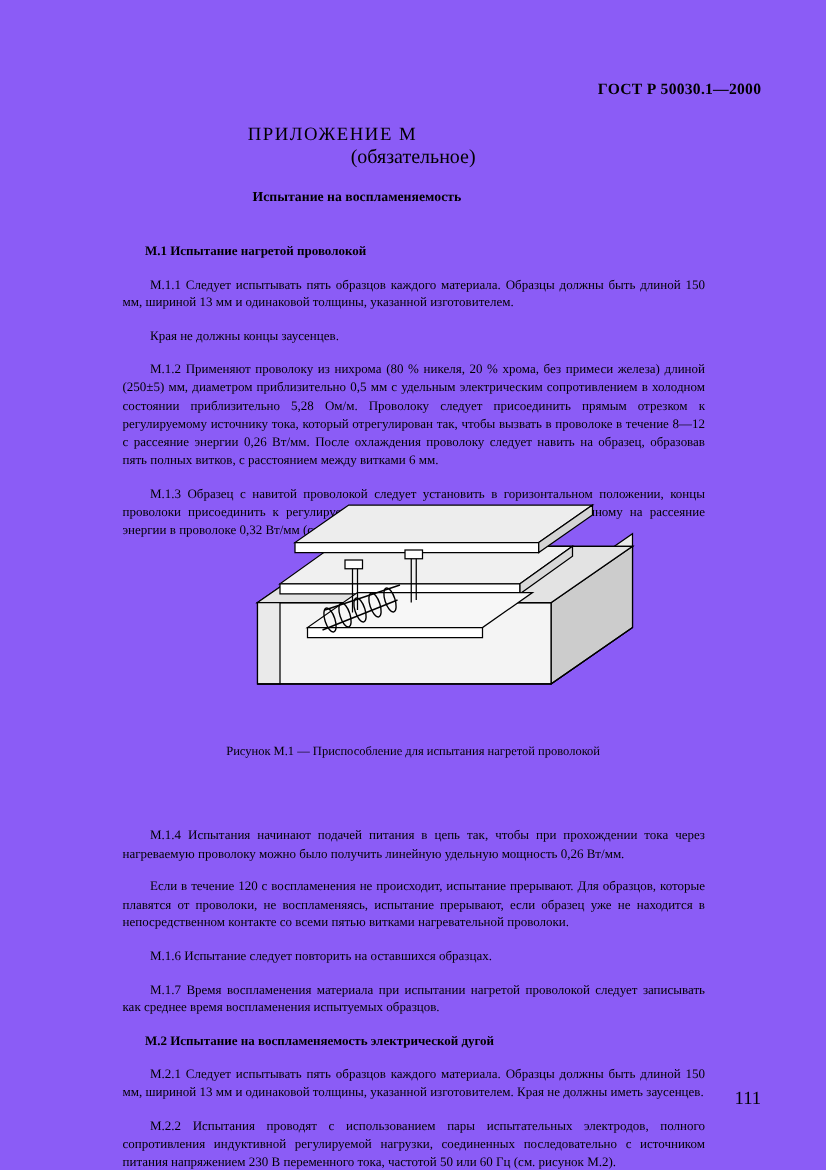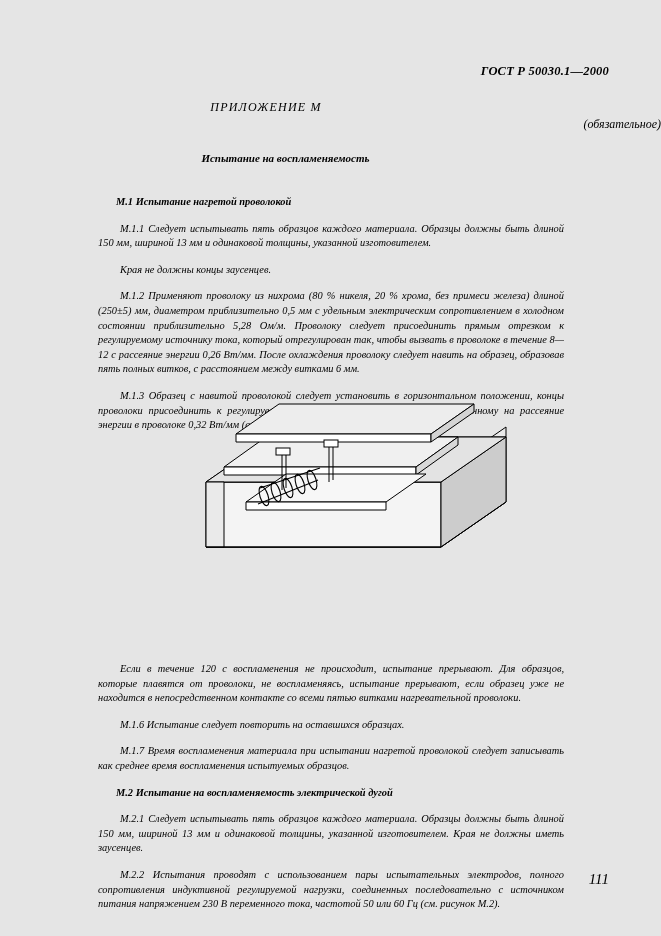--- a/index.html
+++ b/index.html
@@ -4,52 +4,51 @@
 <style>
   html, body {
     margin: 0;
     padding: 0;
     background: #ffffff;
   }
   .page {
     position: relative;
     width: 661px;
     height: 936px;
-    background: #e5e5e5;
+    background: #8b5cf6;
     font-family: "Liberation Serif", serif;
     color: #000000;
     box-sizing: border-box;
     overflow: hidden;
-    font-style: italic;
   }
   .header-std {
     position: absolute;
     top: 64px;
     right: 52px;
     font-size: 12.5px;
     font-weight: bold;
     letter-spacing: 0.2px;
     white-space: nowrap;
   }
   .appendix-title {
     position: absolute;
     top: 100px;
     left: 0;
     width: 532px;
     text-align: center;
-    font-size: 12px;
+    font-size: 15px;
     letter-spacing: 1.2px;
   }
   .appendix-sub {
     position: absolute;
     top: 117px;
     left: 0;
     width: 661px;
-    text-align: right;
-    font-size: 12px;
+    text-align: center;
+    font-size: 16px;
   }
   .section-title {
     position: absolute;
     top: 152px;
     left: 0;
     width: 571px;
     text-align: center;
     font-size: 11px;
     font-weight: bold;
   }
@@ -154,22 +153,24 @@
         <rect x="238" y="68" width="14" height="7" fill="#ffffff"></rect>
 
         <polygon points="120,175 120,110 138,110 138,175" fill="#eaeaea" stroke="#000000"></polygon>
 
         <line x1="120" y1="175" x2="355" y2="175"></line>
         <line x1="355" y1="175" x2="420" y2="130"></line>
       </g>
     </svg>
   </div>
 
+  <div class="figure-caption">Рисунок М.1 — Приспособление для испытания нагретой проволокой</div>
 
   <div class="body-col" id="block2">
+    <p>М.1.4 Испытания начинают подачей питания в цепь так, чтобы при прохождении тока через нагреваемую проволоку можно было получить линейную удельную мощность 0,26 Вт/мм.</p>
     <p>Если в течение 120 с воспламенения не происходит, испытание прерывают. Для образцов, которые плавятся от проволоки, не воспламеняясь, испытание прерывают, если образец уже не находится в непосредственном контакте со всеми пятью витками нагревательной проволоки.</p>
     <p>М.1.6 Испытание  следует повторить на оставшихся образцах.</p>
     <p>М.1.7 Время воспламенения материала при испытании нагретой проволокой следует записывать как среднее время воспламенения испытуемых образцов.</p>
     <h4>М.2 Испытание на воспламеняемость электрической дугой</h4>
     <p>М.2.1 Следует испытывать пять образцов каждого материала. Образцы должны быть длиной 150 мм, шириной 13 мм и одинаковой толщины, указанной изготовителем. Края не должны иметь заусенцев.</p>
     <p>М.2.2 Испытания проводят с использованием пары испытательных электродов, полного сопротивления индуктивной регулируемой нагрузки, соединенных последовательно с источником питания напряжением 230 В переменного тока, частотой 50 или 60 Гц (см. рисунок М.2).</p>
   </div>
 
   <div class="page-number">111</div>
 

